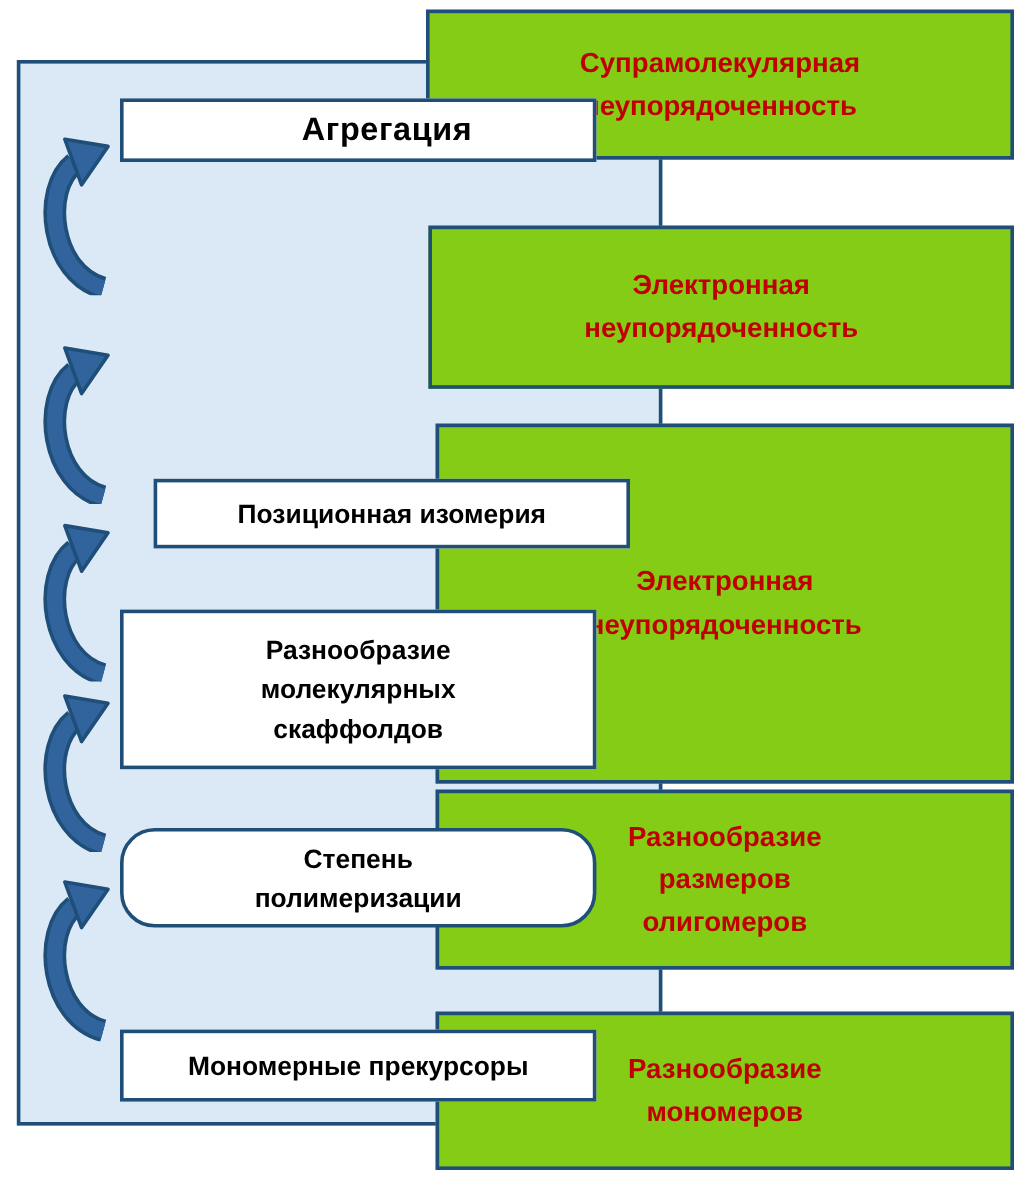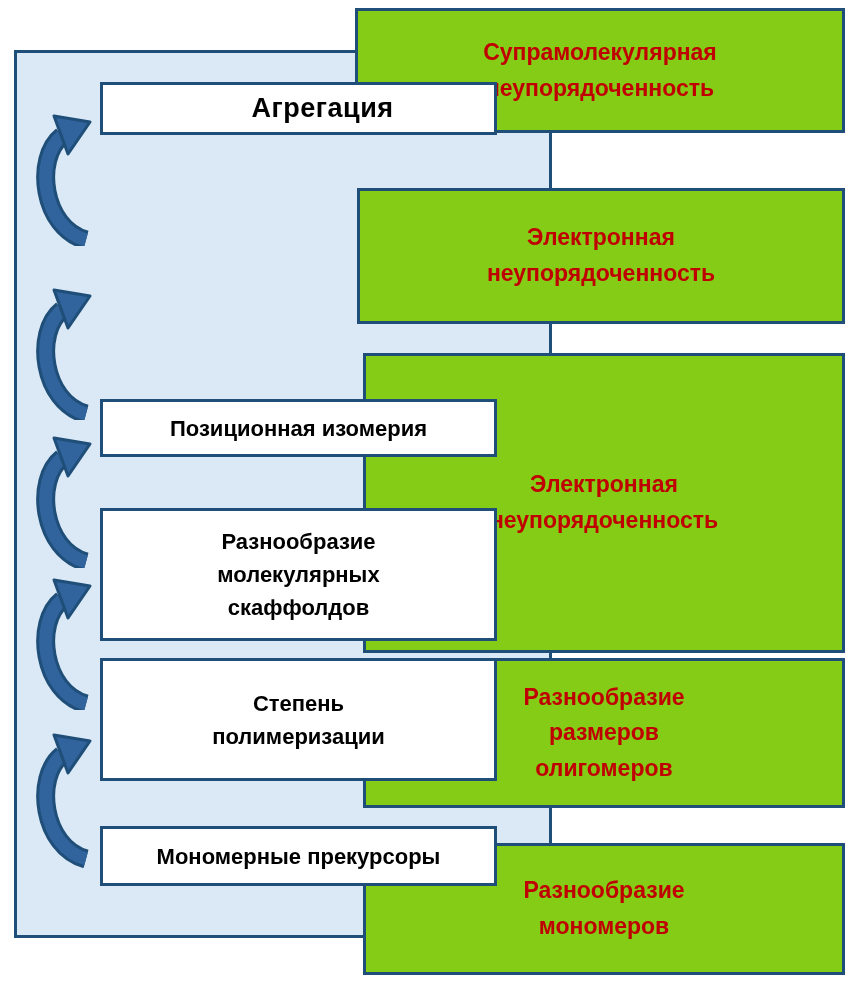--- a/index.html
+++ b/index.html
@@ -76,33 +76,33 @@
 олигомеров</span>
   </div>
   <div class="ybox" style="left:363px; top:843px; width:482px; height:132px;">
     <span>Разнообразие
 мономеров</span>
   </div>
 
   <div class="wbox big" style="top:82px; height:53px;padding-left:48px;">
     <span>Агрегация</span>
   </div>
-  <div class="wbox" style="top:399px; height:58px;">
+  <div class="wbox" style="top:399px; height:58px;margin-left:28px;">
     <span>Позиционная изомерия</span>
   </div>
   <div class="wbox" style="top:508px; height:133px;">
     <span>Разнообразие
 молекулярных
 скаффолдов</span>
   </div>
-  <div class="wbox" style="top:658px; height:123px;">
+  <div class="wbox" style="top:690px; height:83px;border-radius:29px;">
     <span>Степень
 полимеризации</span>
   </div>
-  <div class="wbox" style="top:826px; height:60px;">
+  <div class="wbox" style="top:858px; height:60px;">
     <span>Мономерные прекурсоры</span>
   </div>
 
   <div class="arrow" style="top:112px;">
     <svg viewBox="0 0 72 134" aria-hidden="true">
       <path d="M60 128 C16 116 8 46 36 24" fill="none" stroke="#1F4E79" stroke-width="19" stroke-linecap="butt"></path>
       <path d="M60 128 C16 116 8 46 36 24" fill="none" stroke="#31639C" stroke-width="13" stroke-linecap="butt"></path>
       <polygon points="28,4 64,10 42,42" fill="#31639C" stroke="#1F4E79" stroke-width="3" stroke-linejoin="round"></polygon>
     </svg>
   </div>

